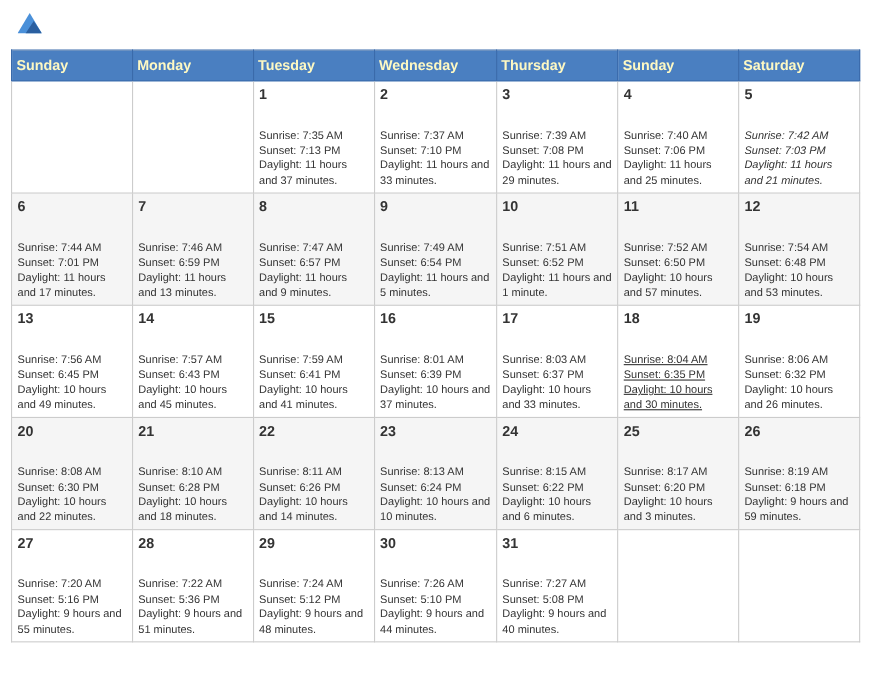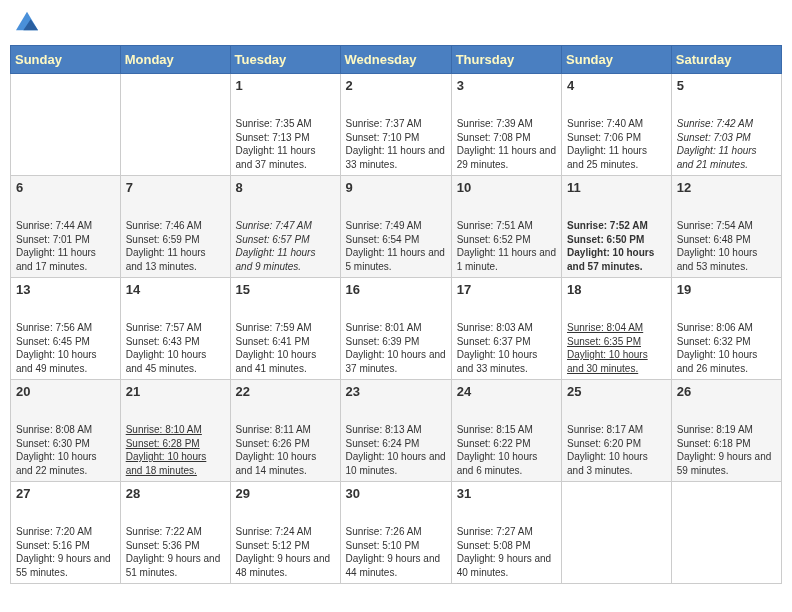--- a/index.html
+++ b/index.html
@@ -169,39 +169,39 @@
 Daylight: 11 hours and 17 minutes.</div>
         </td>
         <td>
           <span class="day-number">7</span>
           <div class="day-info" style="white-space: pre-line;">Sunrise: 7:46 AM
 Sunset: 6:59 PM
 Daylight: 11 hours and 13 minutes.</div>
         </td>
         <td>
           <span class="day-number">8</span>
-          <div class="day-info" style="white-space: pre-line; font-style: italic;">Sunrise: 7:47 AM
+          <div class="day-info" style="white-space: pre-line;">Sunrise: 7:47 AM
 Sunset: 6:57 PM
 Daylight: 11 hours and 9 minutes.</div>
         </td>
         <td>
           <span class="day-number">9</span>
           <div class="day-info" style="white-space: pre-line;">Sunrise: 7:49 AM
 Sunset: 6:54 PM
 Daylight: 11 hours and 5 minutes.</div>
         </td>
         <td>
           <span class="day-number">10</span>
           <div class="day-info" style="white-space: pre-line;">Sunrise: 7:51 AM
 Sunset: 6:52 PM
 Daylight: 11 hours and 1 minute.</div>
         </td>
         <td>
           <span class="day-number">11</span>
-          <div class="day-info" style="white-space: pre-line; font-weight: bold;">Sunrise: 7:52 AM
+          <div class="day-info" style="white-space: pre-line;">Sunrise: 7:52 AM
 Sunset: 6:50 PM
 Daylight: 10 hours and 57 minutes.</div>
         </td>
         <td>
           <span class="day-number">12</span>
           <div class="day-info" style="white-space: pre-line;">Sunrise: 7:54 AM
 Sunset: 6:48 PM
 Daylight: 10 hours and 53 minutes.</div>
         </td>
       </tr>
@@ -251,21 +251,21 @@
       </tr>
       <tr>
         <td>
           <span class="day-number">20</span>
           <div class="day-info" style="white-space: pre-line;">Sunrise: 8:08 AM
 Sunset: 6:30 PM
 Daylight: 10 hours and 22 minutes.</div>
         </td>
         <td>
           <span class="day-number">21</span>
-          <div class="day-info" style="white-space: pre-line; text-decoration: underline;">Sunrise: 8:10 AM
+          <div class="day-info" style="white-space: pre-line;">Sunrise: 8:10 AM
 Sunset: 6:28 PM
 Daylight: 10 hours and 18 minutes.</div>
         </td>
         <td>
           <span class="day-number">22</span>
           <div class="day-info" style="white-space: pre-line;">Sunrise: 8:11 AM
 Sunset: 6:26 PM
 Daylight: 10 hours and 14 minutes.</div>
         </td>
         <td>

